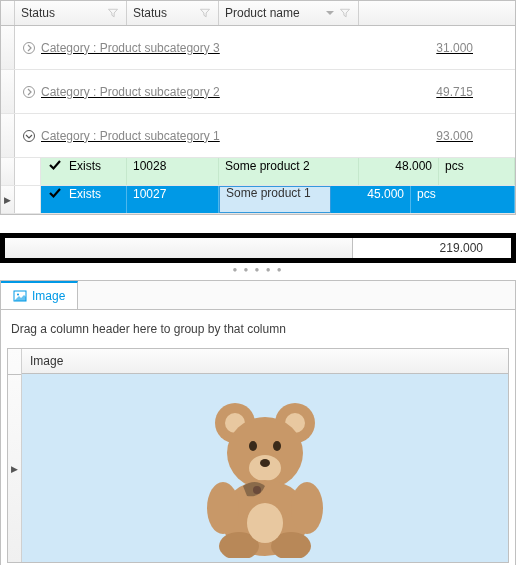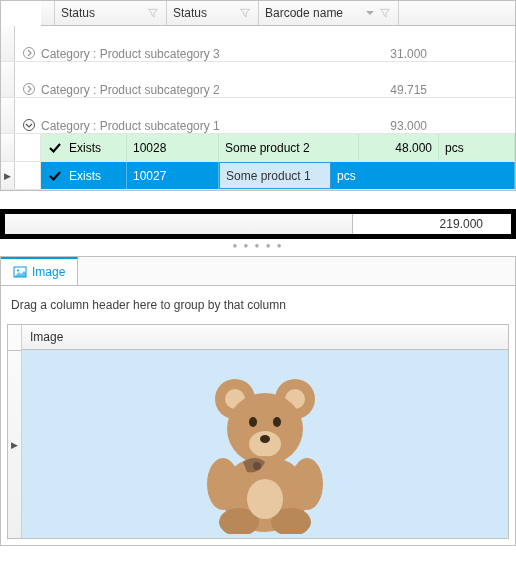--- a/index.html
+++ b/index.html
@@ -1,37 +1,37 @@
 <!DOCTYPE html>
 <html><head>
 <meta charset="utf-8">
 <style>
 * { box-sizing: border-box; margin: 0; padding: 0; font-family: Arial, sans-serif; font-size: 12px; }
 body { background: #fff; width: 516px; height: 565px; overflow: hidden; }
 .grid-container { border: 1px solid #c0c0c0; }
-.header-row { display: flex; background: linear-gradient(#fcfcfc, #f0f0f0); border-bottom: 1px solid #c0c0c0; height: 25px; margin-left: 40px; }
+.header-row { display: flex; background: linear-gradient(#fcfcfc, #f0f0f0); border-bottom: 1px solid #c0c0c0; height: 25px; }
 .header-cell { display: flex; align-items: center; padding: 0 6px; border-right: 1px solid #d0d0d0; color: #333; position: relative; }
 .header-cell .label { flex: 1; }
 .filter-icon { width: 14px; height: 14px; display: inline-flex; align-items: center; justify-content: center; opacity: 0.4; cursor: pointer; }
 .filter-icon svg { width: 12px; height: 12px; }
 .sort-icon { width: 10px; display: inline-flex; opacity: 0.5; margin-right: 3px; }
 .indicator-col { width: 14px; background: linear-gradient(#fcfcfc, #f0f0f0); border-right: 1px solid #d0d0d0; }
-.group-row { display: flex; align-items: flex-end; height: 36px; border-bottom: 1px solid #e5e5e5; background: #fff; }
+.group-row { display: flex; align-items: center; height: 44px; border-bottom: 1px solid #e5e5e5; background: #fff; text-decoration: underline; }
 .group-row .indicator { width: 14px; background: linear-gradient(#fcfcfc, #f0f0f0); border-right: 1px solid #d0d0d0; height: 100%; }
 .expand-icon { width: 16px; height: 16px; margin: 0 4px 0 6px; display: inline-flex; align-items: center; justify-content: center; cursor: pointer; }
 .expand-icon svg { width: 14px; height: 14px; }
 .group-label { color: #888; flex: 1; }
-.group-value { color: #888; padding-right: 88px; min-width: 110px; text-align: right; }
+.group-value { color: #888; padding-right: 42px; min-width: 110px; text-align: right; }
 .data-row { display: flex; align-items: stretch; height: 28px; border-bottom: 1px solid #e5e5e5; }
 .data-row.green { background: #d6f5dd; }
 .data-row.blue { background: #0099e6; color: #fff; }
 .data-row .indicator { width: 14px; background: linear-gradient(#fcfcfc, #f0f0f0); border-right: 1px solid #d0d0d0; height: 100%; display:flex; align-items:center; justify-content:center; color:#555; font-size:9px; }
 .data-row .indent { width: 26px; background:#fff; border-right:1px solid #e5e5e5; }
 .data-row.blue .indent { background:#fff; }
-.data-cell { display: flex; align-items: center; padding: 0 6px; border-right: 1px solid rgba(255,255,255,0.3); }
+.data-cell { display: flex; align-items: flex-end; padding: 12px 6px; border-right: 1px solid rgba(255,255,255,0.3); }
 .data-row.green .data-cell { border-right: 1px solid #c5e8cc; }
 .check-icon { width: 16px; height: 16px; margin-right: 6px; }
 .blue .product-name-cell { background: #d0e8f8; color: #333; border: 1px solid #3399dd; }
 .total-row { display: flex; height: 30px; margin-top: 18px; border: 5px solid #000000; }
 .total-row .left { flex: 1; background: linear-gradient(#fcfcfc, #f0f0f0); border-right: 1px solid #c0c0c0; }
 .total-row .right { width: 158px; display: flex; align-items: center; justify-content: flex-end; padding-right: 28px; background: #fff; color: #333; }
 .resizer-dots { text-align: center; color: #aaa; font-size: 8px; letter-spacing: 2px; padding: 2px 0; }
 .tab-bar { border: 1px solid #c0c0c0; border-bottom: none; margin-top: 4px; display: flex; background: #fafafa; }
 .tab { display: flex; align-items: center; gap: 5px; padding: 6px 12px; background: #fff; border-top: 2px solid #0099e6; border-right: 1px solid #c0c0c0; color: #0099e6; cursor: pointer; }
 .tab-icon { width: 14px; height: 14px; }
@@ -60,21 +60,21 @@
     </div>
     <div class="header-cell" style="width:92px">
       <span class="label">Status</span>
       <span class="filter-icon">
           <svg viewBox="0 0 16 16">
             <path d="M2 3h12l-4.5 5v5l-3-2V8z" fill="none" stroke="#666" stroke-width="1"></path>
           </svg>
         </span>
     </div>
     <div class="header-cell" style="width:140px">
-      <span class="label">Barcode name</span>
+      <span class="label">Product name</span>
       <span class="sort-icon">
           <svg viewBox="0 0 10 10">
             <path d="M1 3 L5 7 L9 3 Z" fill="#666"></path>
           </svg>
         </span>
       <span class="filter-icon">
           <svg viewBox="0 0 16 16">
             <path d="M2 3h12l-4.5 5v5l-3-2V8z" fill="none" stroke="#666" stroke-width="1"></path>
           </svg>
         </span>
@@ -136,20 +136,21 @@
     <div class="indicator">▶</div>
     <div class="indent"></div>
     <div class="data-cell" style="width:86px">
       <svg class="check-icon" viewBox="0 0 16 16">
           <path d="M3 8 L6.5 11.5 L13 4" fill="none" stroke="#000" stroke-width="2.2"></path>
         </svg>
       <span>Exists</span>
     </div>
     <div class="data-cell" style="width:92px">10027</div>
     <div class="data-cell product-name-cell" style="width:112px">Some product 1</div>
+    <div class="data-cell" style="width:80px;justify-content:flex-end">45.000</div>
     <div class="data-cell" style="flex:1">pcs</div>
   </div>
 </div>
 
 <div class="total-row">
   <div class="left"></div>
   <div class="right">219.000</div>
 </div>
 <div class="resizer-dots">● ● ● ● ●</div>
 

